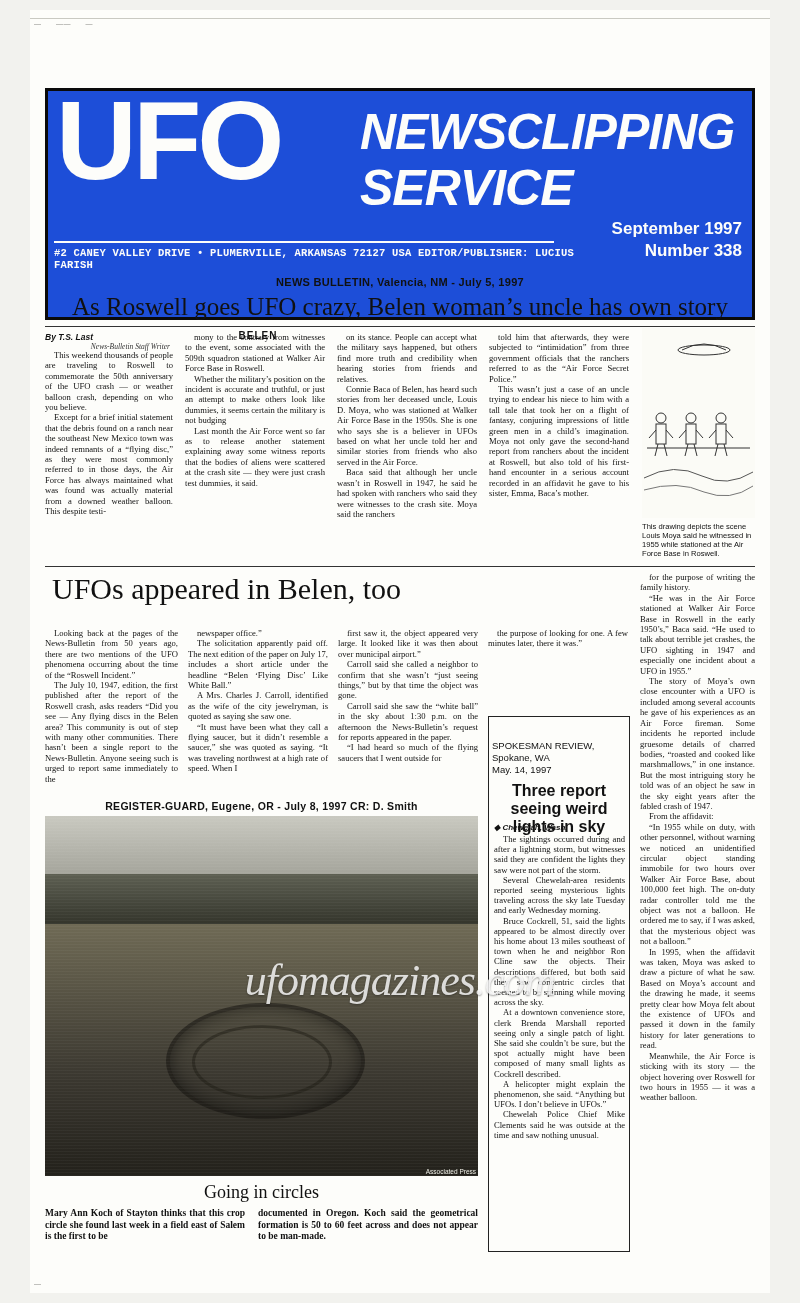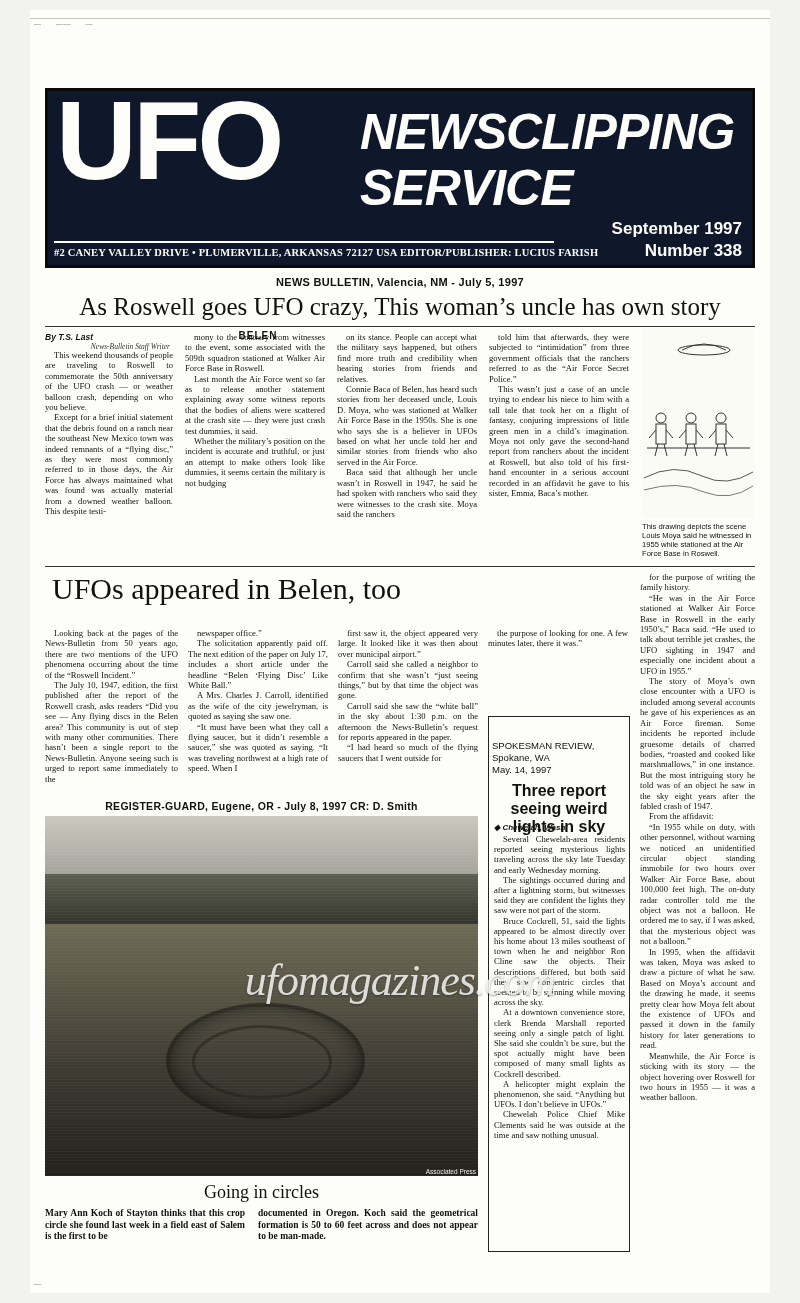--- a/index.html
+++ b/index.html
@@ -21,22 +21,22 @@
     position:absolute;left:0;top:8px;width:740px;height:1px;background:#c9c9c2;
   }
   .tinybar{
     position:absolute;left:4px;top:10px;font-size:7px;color:#8a8a84;letter-spacing:.5px;
     font-family:"Liberation Sans", sans-serif;
   }
   .tinybar span{margin-right:12px;}
 
   
   .masthead{
-    position:absolute;left:15px;top:78px;width:710px;height:180px;
-    background:#0f172a;color:#fff;
+    position:absolute;left:15px;top:78px;width:710px;height:232px;
+    background:#1d4ed8;color:#fff;
     border:3px solid #0a0a0a;
     box-sizing:border-box;
     overflow:hidden;
   }
   .mast-inner{position:relative;width:100%;height:100%;}
   .mast-ufo{
     position:absolute;left:8px;top:-6px;
     font-family:"Liberation Sans", sans-serif;
     font-weight:bold;font-size:112px;line-height:112px;
     letter-spacing:-4px;
@@ -63,21 +63,21 @@
   .mast-number{
     position:absolute;right:10px;top:150px;
     font-family:"Liberation Sans", sans-serif;
     font-weight:bold;font-size:17px;color:#fdfdfa;text-align:right;
   }
   .mast-rule{
     position:absolute;left:6px;top:150px;width:500px;height:2px;background:#fdfdfa;
   }
   .mast-address{
     position:absolute;left:6px;top:156px;width:560px;
-    font-family:Liberation Serif, serif;
+    font-family:Liberation Mono, monospace;
     font-weight:bold;font-size:10.5px;color:#fdfdfa;letter-spacing:.2px;
   }
 
   
   .src1{
     position:absolute;left:15px;top:266px;width:710px;text-align:center;
     font-family:"Liberation Sans", sans-serif;
     font-weight:bold;font-size:11px;letter-spacing:.3px;
   }
   .headline1{
@@ -224,37 +224,37 @@
       <div class="mast-news">NEWSCLIPPING</div>
       <div class="mast-service">SERVICE</div>
       <div class="mast-date">September 1997</div>
       <div class="mast-number">Number 338</div>
       <div class="mast-rule"></div>
       <div class="mast-address">#2 CANEY VALLEY DRIVE • PLUMERVILLE, ARKANSAS 72127 USA        EDITOR/PUBLISHER: LUCIUS FARISH</div>
     </div>
   </div>
 
   <div class="src1">NEWS BULLETIN, Valencia, NM - July 5, 1997</div>
-  <div class="headline1">As Roswell goes UFO crazy, This woman’s uncle has own story</div>
+  <div class="headline1">As Roswell goes UFO crazy, Belen woman’s uncle has own story</div>
   <div class="rule1"></div>
 
   <div class="byline">
     <div class="b1 handwrite">By T.S. Last</div>
     <div class="b2">News-Bulletin Staff Writer</div>
   </div>
   <div class="dateline">BELEN</div>
 
   <div class="col s1c1">
     <p>This weekend thousands of people are traveling to Roswell to commemorate the 50th anniversary of the UFO crash — or weather balloon crash, depending on who you believe.</p>
     <p>Except for a brief initial statement that the debris found on a ranch near the southeast New Mexico town was indeed remnants of a “flying disc,” as they were most commonly referred to in those days, the Air Force has always maintained what was found was actually material from a downed weather balloon. This despite testi-</p>
   </div>
   <div class="col s1c2">
     <p>mony to the contrary from witnesses to the event, some associated with the 509th squadron stationed at Walker Air Force Base in Roswell.</p>
+    <p>Whether the military’s position on the incident is accurate and truthful, or just an attempt to make others look like dummies, it seems certain the military is not budging</p>
     <p>Last month the Air Force went so far as to release another statement explaining away some witness reports that the bodies of aliens were scattered at the crash site — they were just crash test dummies, it said.</p>
-    <p>Whether the military’s position on the incident is accurate and truthful, or just an attempt to make others look like dummies, it seems certain the military is not budging</p>
   </div>
   <div class="col s1c3">
     <p>on its stance. People can accept what the military says happened, but others find more truth and credibility when hearing stories from friends and relatives.</p>
     <p>Connie Baca of Belen, has heard such stories from her deceased uncle, Louis D. Moya, who was stationed at Walker Air Force Base in the 1950s. She is one who says she is a believer in UFOs based on what her uncle told her and similar stories from friends who also served in the Air Force.</p>
     <p>Baca said that although her uncle wasn’t in Roswell in 1947, he said he had spoken with ranchers who said they were witnesses to the crash site. Moya said the ranchers</p>
   </div>
   <div class="col s1c4">
     <p>told him that afterwards, they were subjected to “intimidation” from three government officials that the ranchers referred to as the “Air Force Secret Police.”</p>
     <p>This wasn’t just a case of an uncle trying to endear his niece to him with a tall tale that took her on a flight of fantasy, conjuring impressions of little green men in a child’s imagination. Moya not only gave the second-hand report from ranchers about the incident at Roswell, but also told of his first-hand encounter in a serious account recorded in an affidavit he gave to his sister, Emma, Baca’s mother.</p>
   </div>
@@ -319,22 +319,22 @@
     <div>SPOKESMAN REVIEW,</div>
     <div>Spokane, WA</div>
     <div>May. 14, 1997</div>
   </div>
   <div class="sp-head">Three report seeing weird lights in sky</div>
   <div class="sp-loc">
     <span>◆</span>
     <span>Chewelah, Wash.</span>
   </div>
   <div class="sp-body">
+    <p>The sightings occurred during and after a lightning storm, but witnesses said they are confident the lights they saw were not part of the storm.</p>
     <p>Several Chewelah-area residents reported seeing mysterious lights traveling across the sky late Tuesday and early Wednesday morning.</p>
-    <p>The sightings occurred during and after a lightning storm, but witnesses said they are confident the lights they saw were not part of the storm.</p>
     <p>Bruce Cockrell, 51, said the lights appeared to be almost directly over his home about 13 miles southeast of town when he and neighbor Ron Cline saw the objects. Their descriptions differed, but both said they saw concentric circles that seemed to be spinning while moving across the sky.</p>
     <p>At a downtown convenience store, clerk Brenda Marshall reported seeing only a single patch of light. She said she couldn’t be sure, but the spot actually might have been composed of many small lights as Cockrell described.</p>
     <p>A helicopter might explain the phenomenon, she said. “Anything but UFOs. I don’t believe in UFOs.”</p>
     <p>Chewelah Police Chief Mike Clements said he was outside at the time and saw nothing unusual.</p>
   </div>
 
   <div class="photohead">REGISTER-GUARD, Eugene, OR - July 8, 1997    CR: D. Smith</div>
   <div class="photo">
     <div class="ph-sky"></div>
     <div class="ph-trees"></div>

